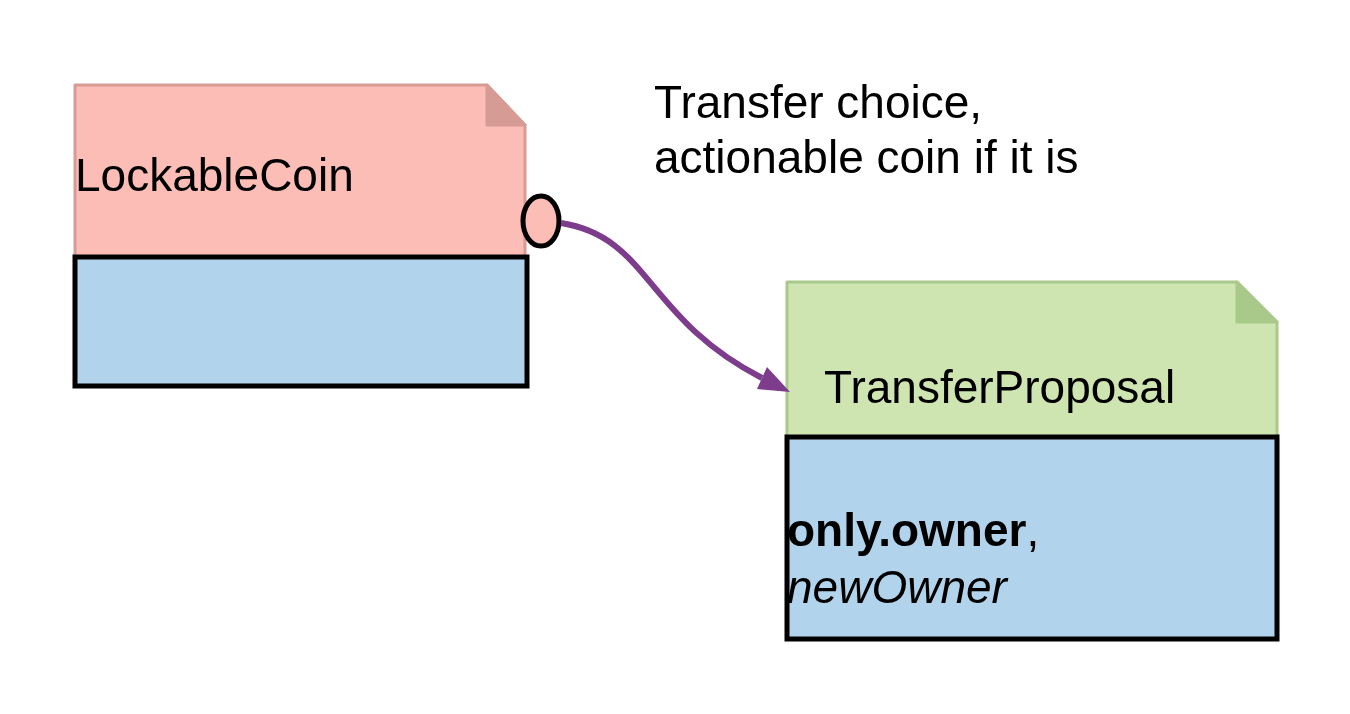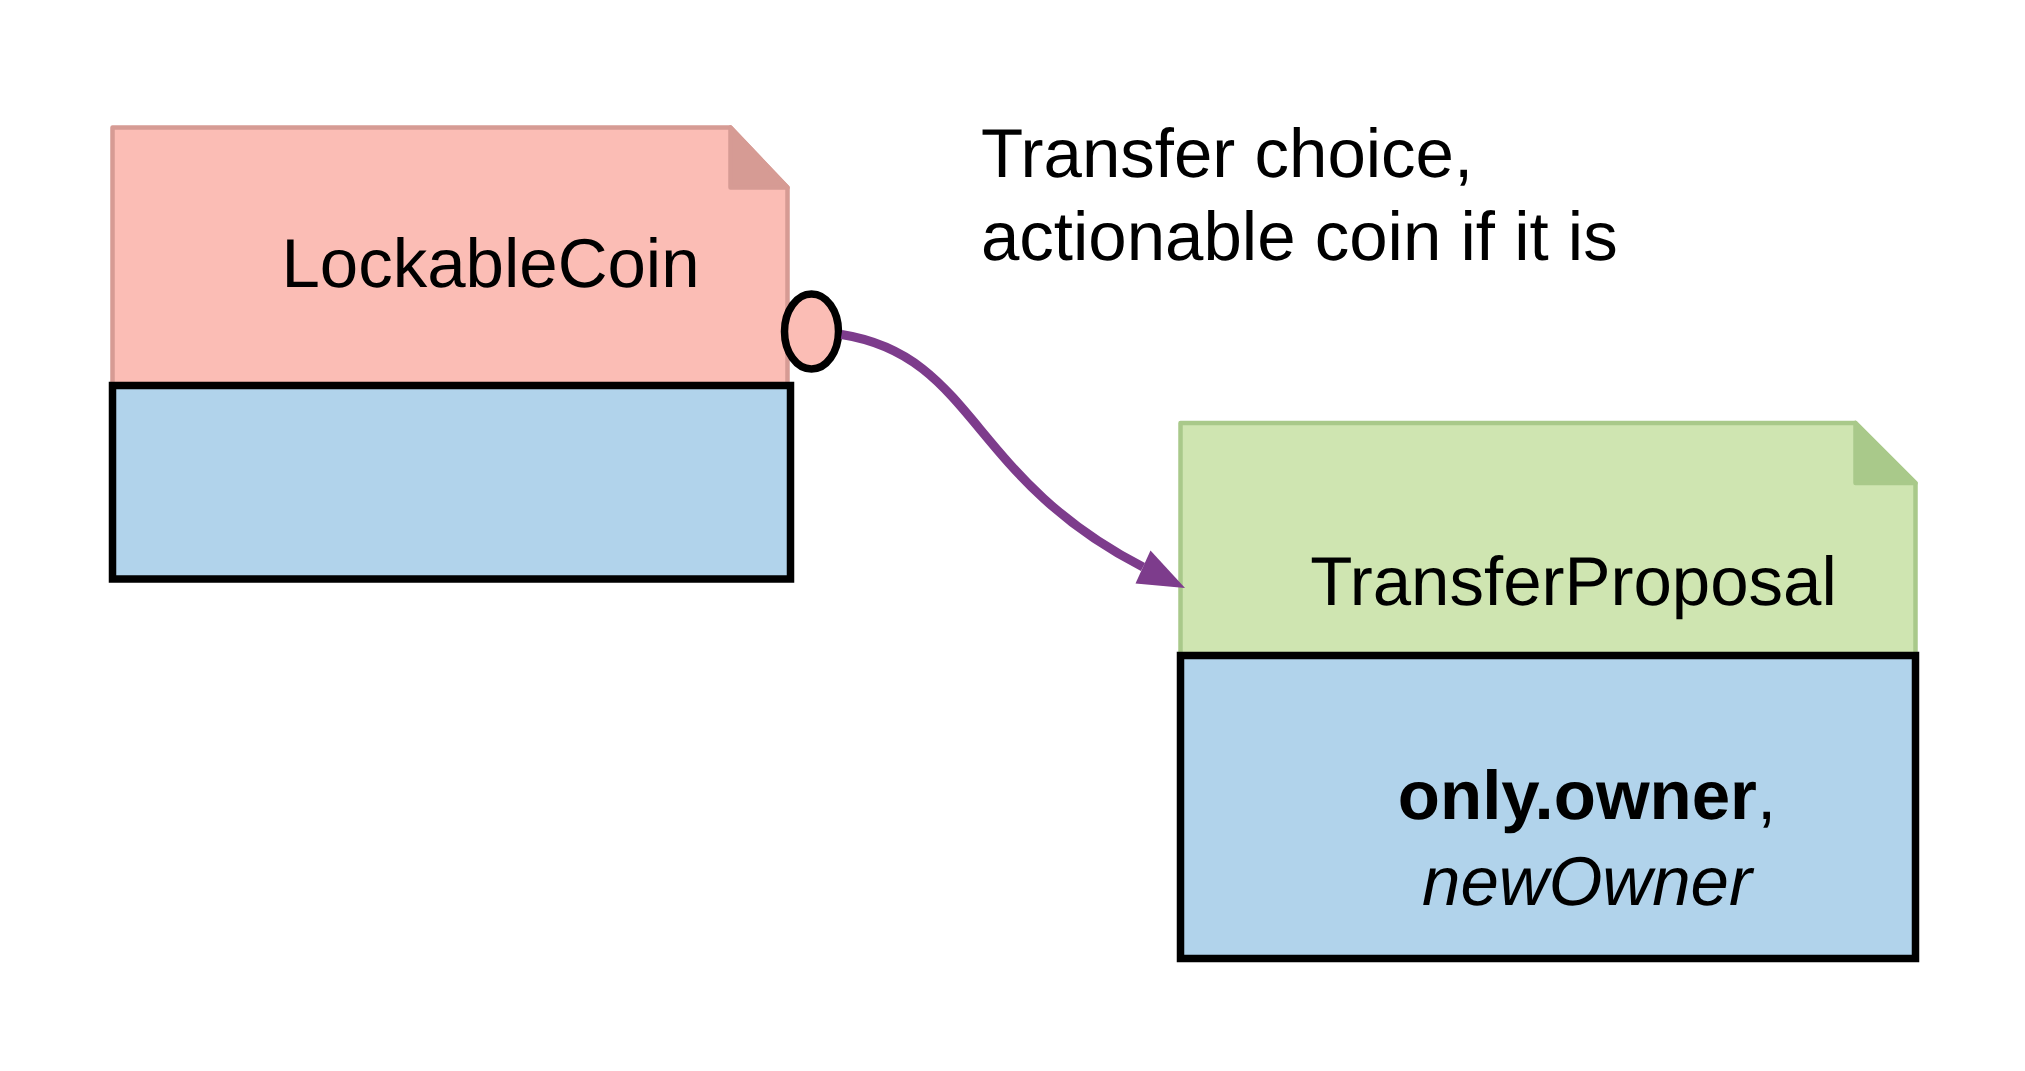--- a/index.html
+++ b/index.html
@@ -20,21 +20,21 @@
     left: 0;
     top: 0;
   }
   .txt {
     position: absolute;
     font-size: 46px;
     line-height: 55px;
     color: #000000;
     white-space: nowrap;
   }
-  .center { text-align: center; padding-left: 26px; }
+  .center { text-align: left; }
   .bold { font-weight: bold; }
   .italic { font-style: italic; }
   .annotation-block div { line-height: 55px; }
 </style>
 </head>
 <body>
 
 <div class="canvas">
 
   <svg width="1350" height="714" viewBox="0 0 1350 714">

